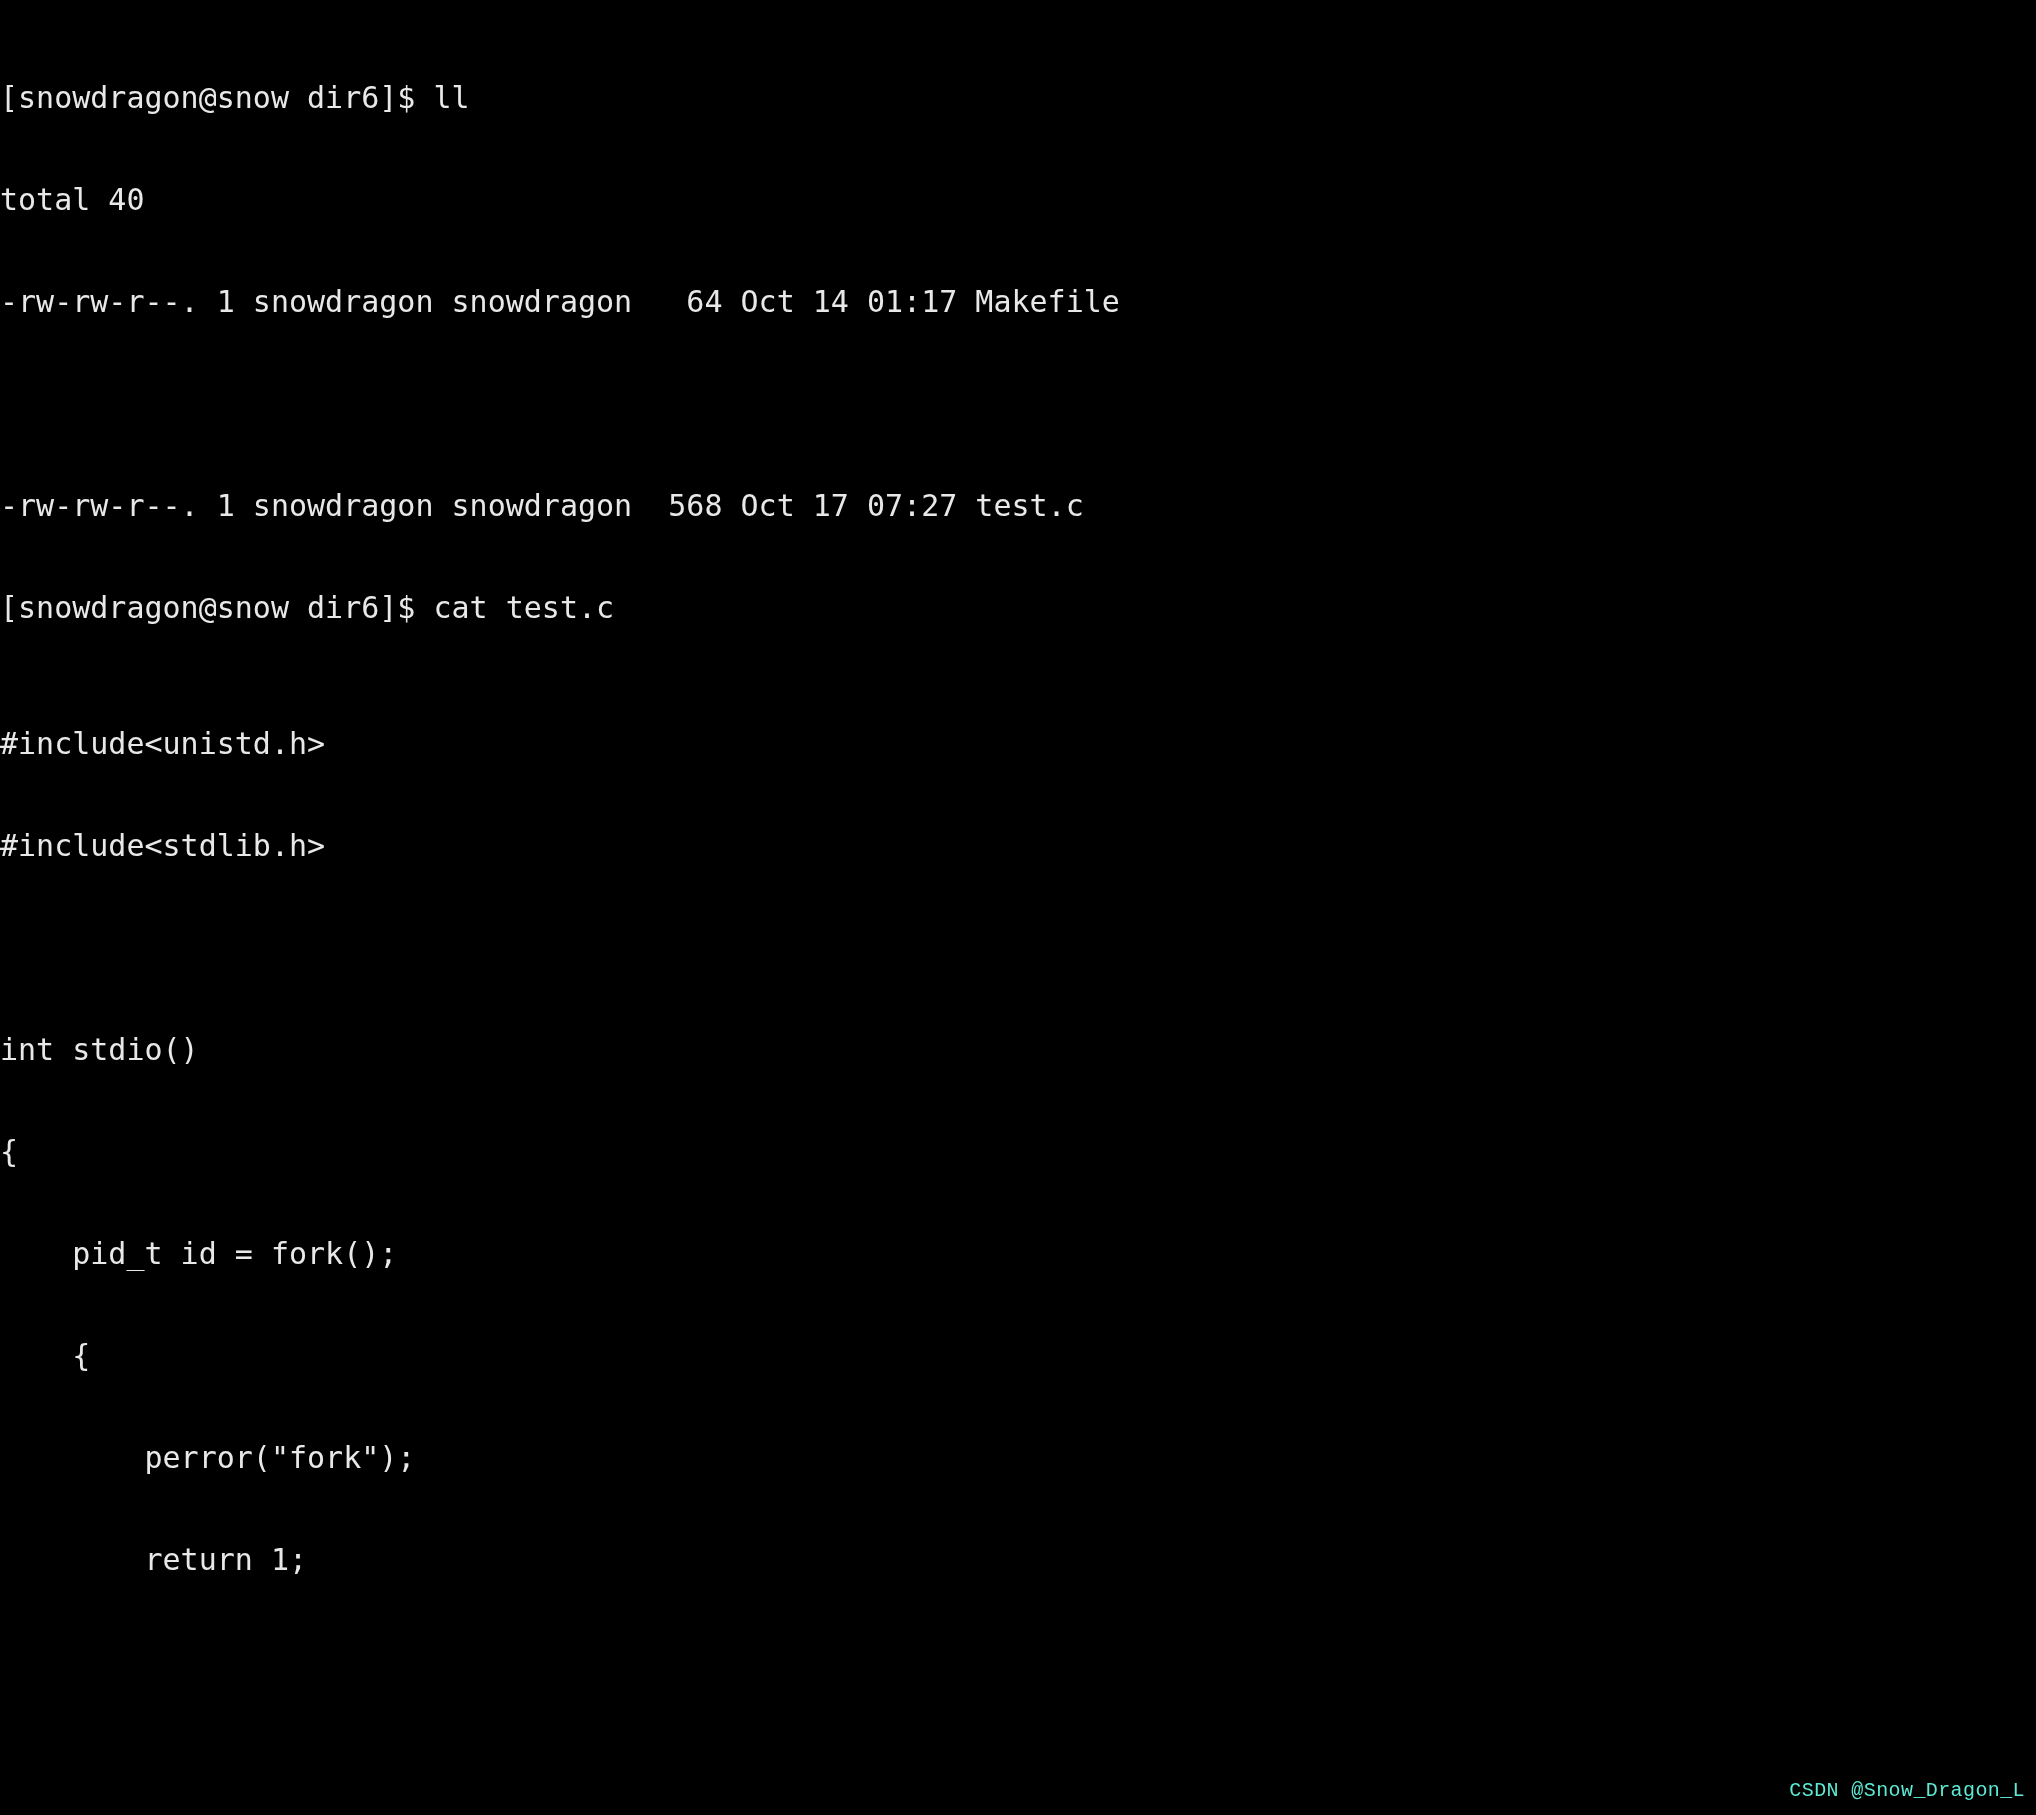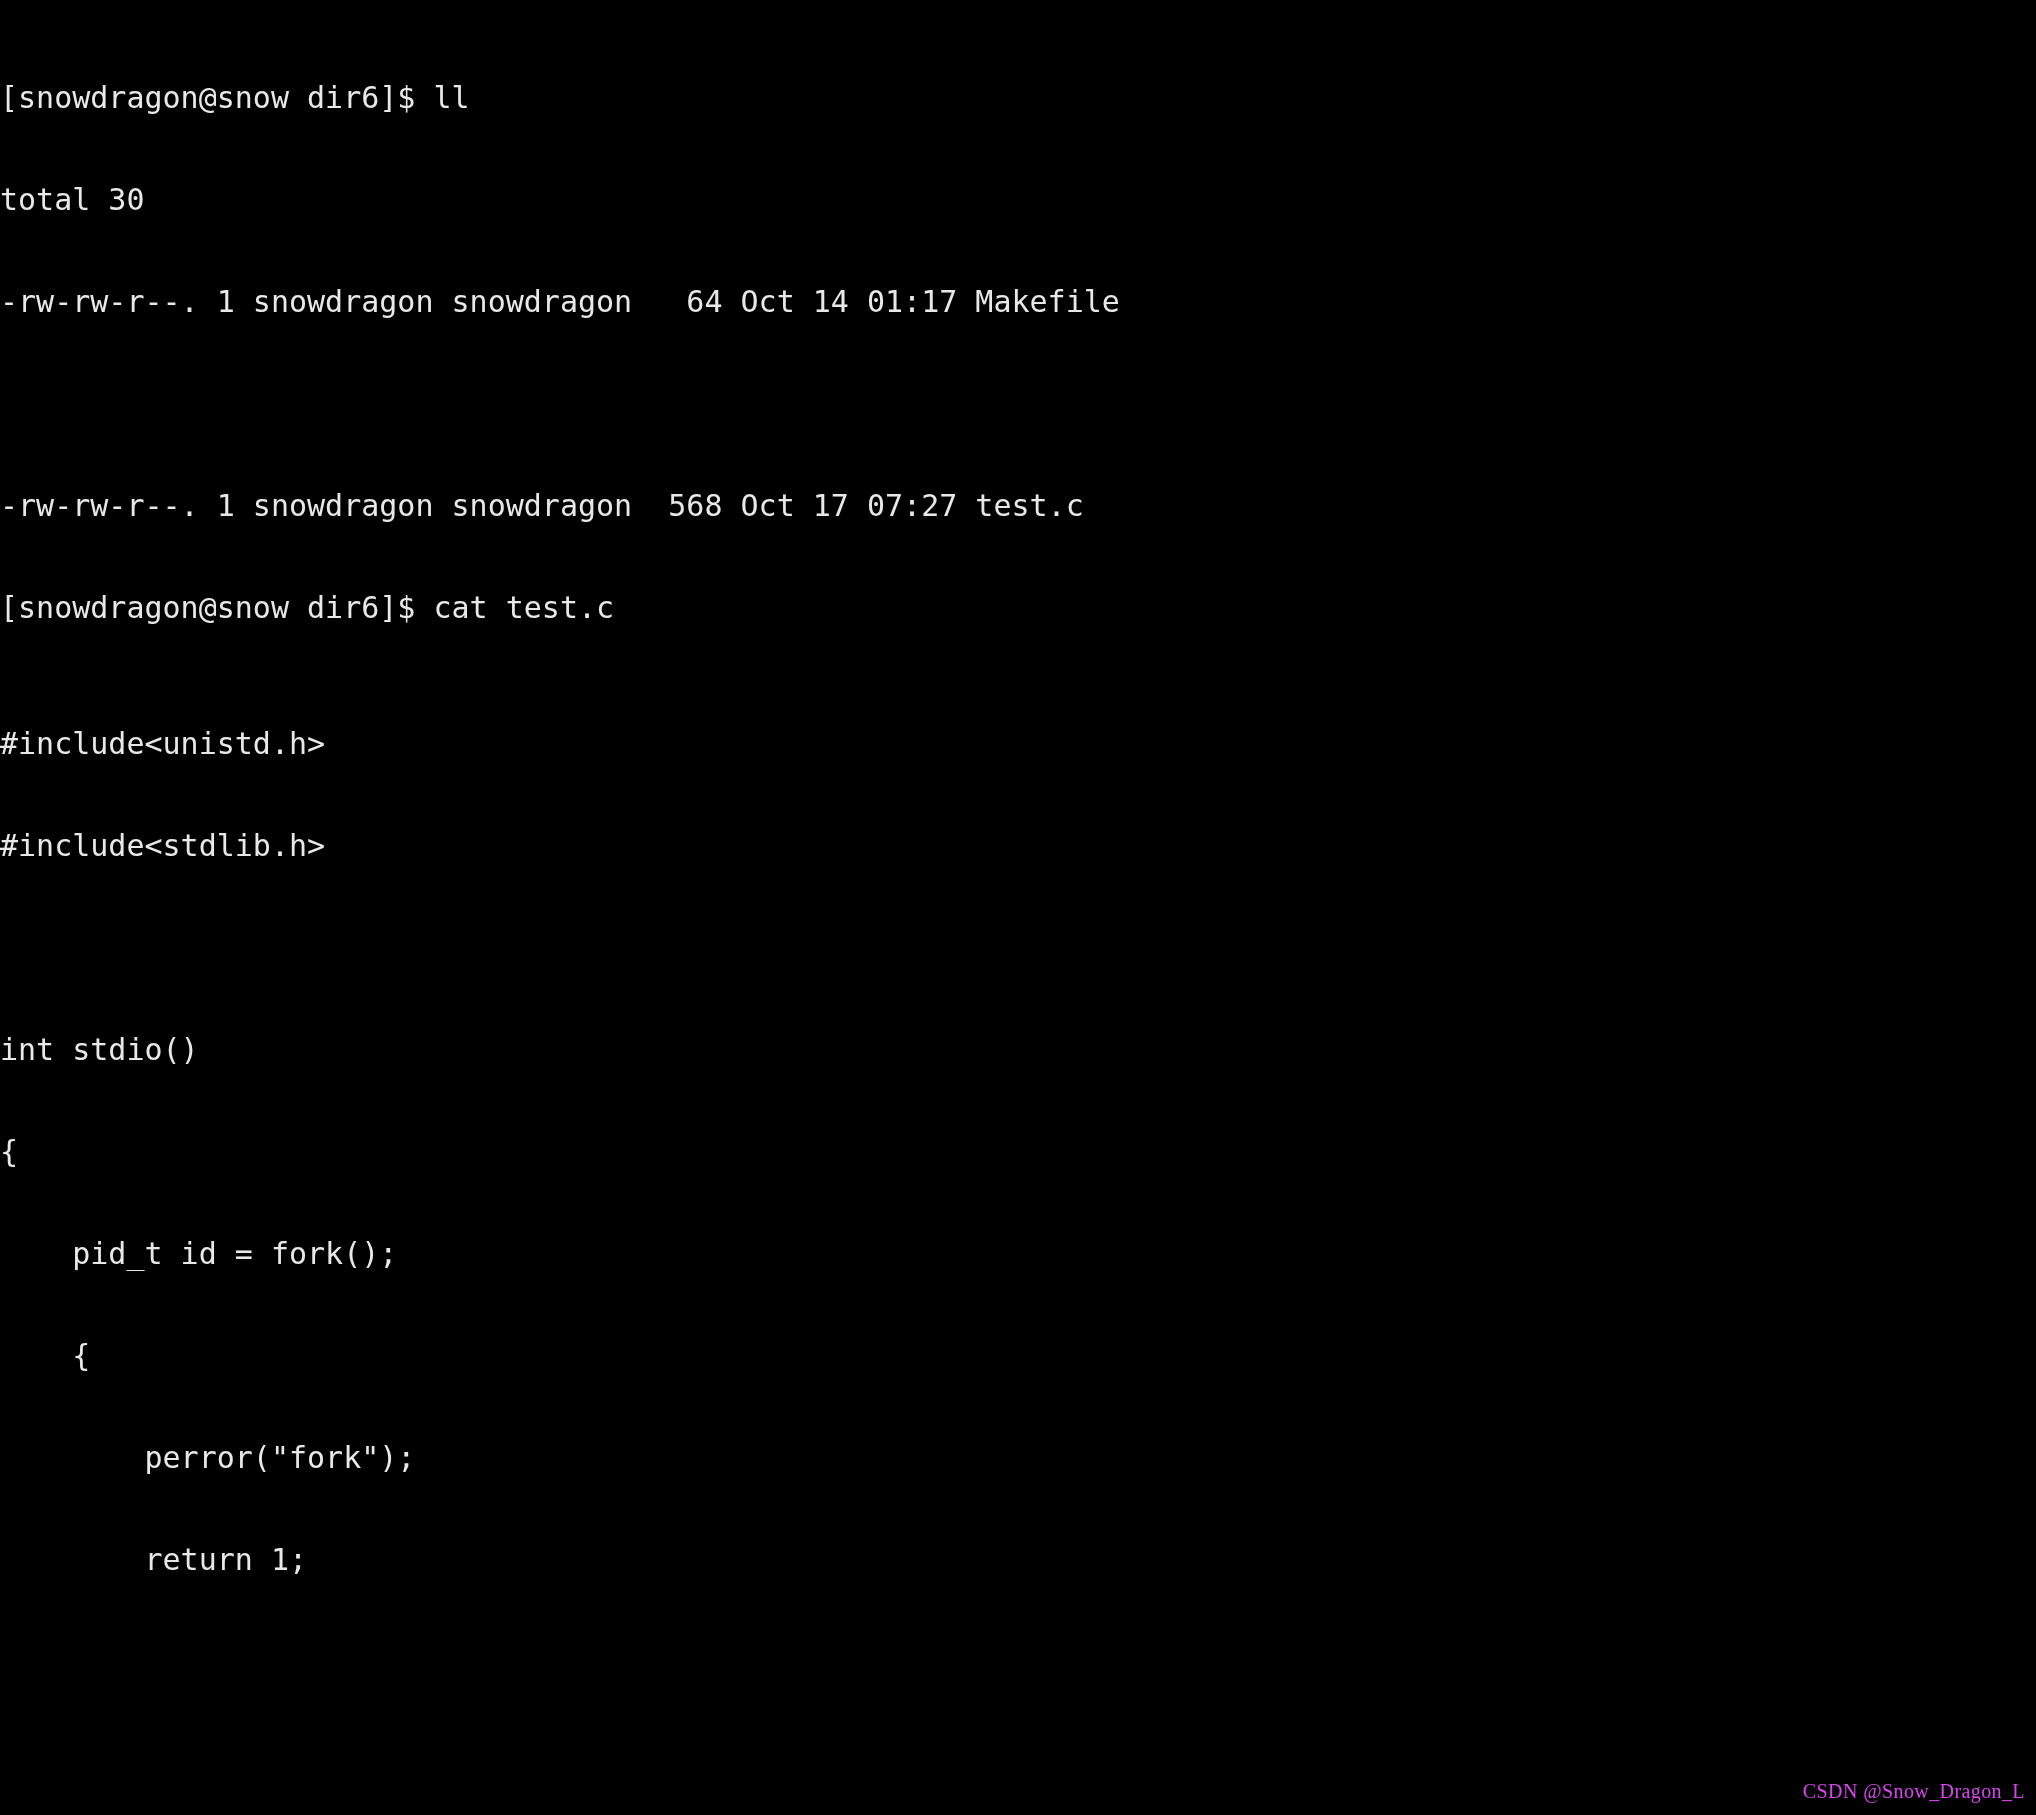--- a/index.html
+++ b/index.html
@@ -41,35 +41,35 @@
     color: #e8e8e8;
     overflow: hidden;
   }
   .line.blank { }
   .seg { white-space: pre; }
   .exec { color: #33ff33; font-weight: bold; }
   #watermark {
     position: absolute;
     right: 12px;
     bottom: 8px;
-    color: #d946ef;
-    font-family: Liberation Serif, serif;
+    color: #5eead4;
+    font-family: Liberation Mono, monospace;
     font-size: 20px;
     letter-spacing: 0.4px;
     white-space: pre;
   }
 </style>
 </head>
 <body>
 
 <div id="terminal">
   <div id="screen">
 
     <div class="line">[snowdragon@snow dir6]$ ll</div>
-    <div class="line">total 30</div>
+    <div class="line">total 40</div>
     <div class="line">-rw-rw-r--. 1 snowdragon snowdragon   64 Oct 14 01:17 Makefile</div>
     <div class="line">
       <span class="seg">-rwxrwxr-x. 1 snowdragon snowdragon 8664 Oct 17 14:27 </span><span class="seg exec">test</span>
     </div>
     <div class="line">-rw-rw-r--. 1 snowdragon snowdragon  568 Oct 17 07:27 test.c</div>
     <div class="line">[snowdragon@snow dir6]$ cat test.c</div>
 
     <div class="line">#include&lt;unistd.h&gt;</div>
     <div class="line">#include&lt;stdlib.h&gt;</div>
     <div class="line blank"></div>

